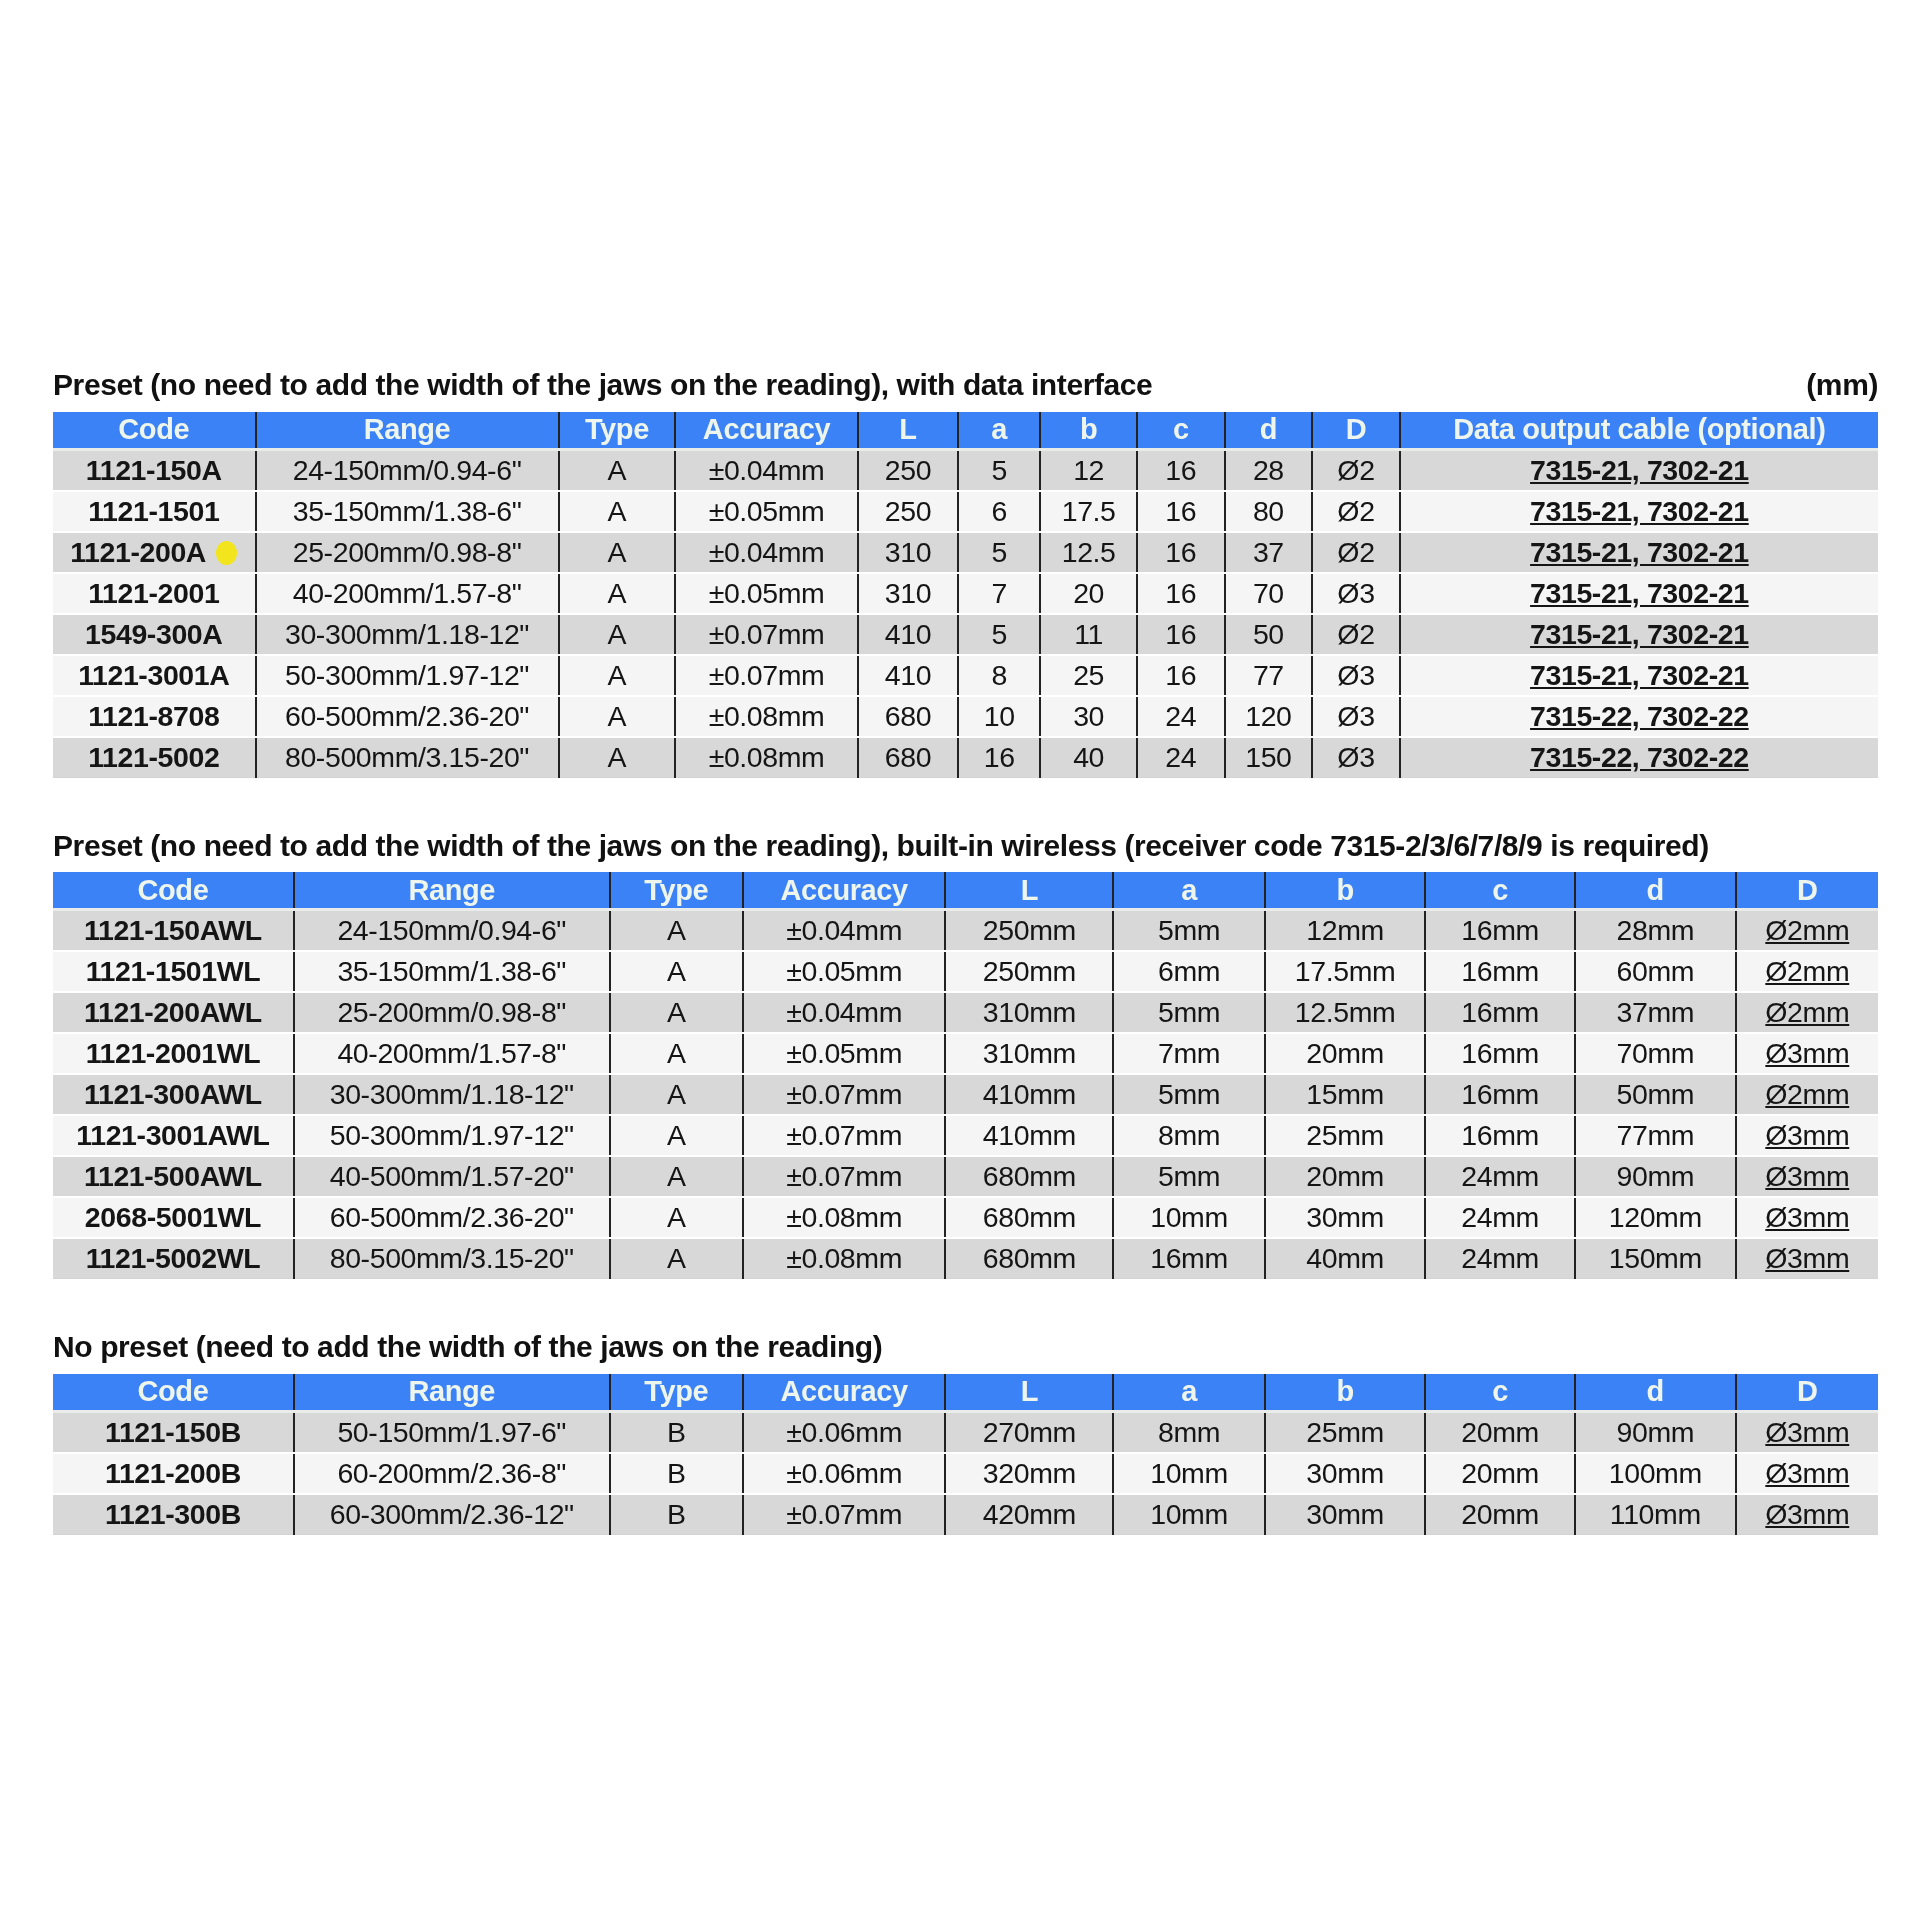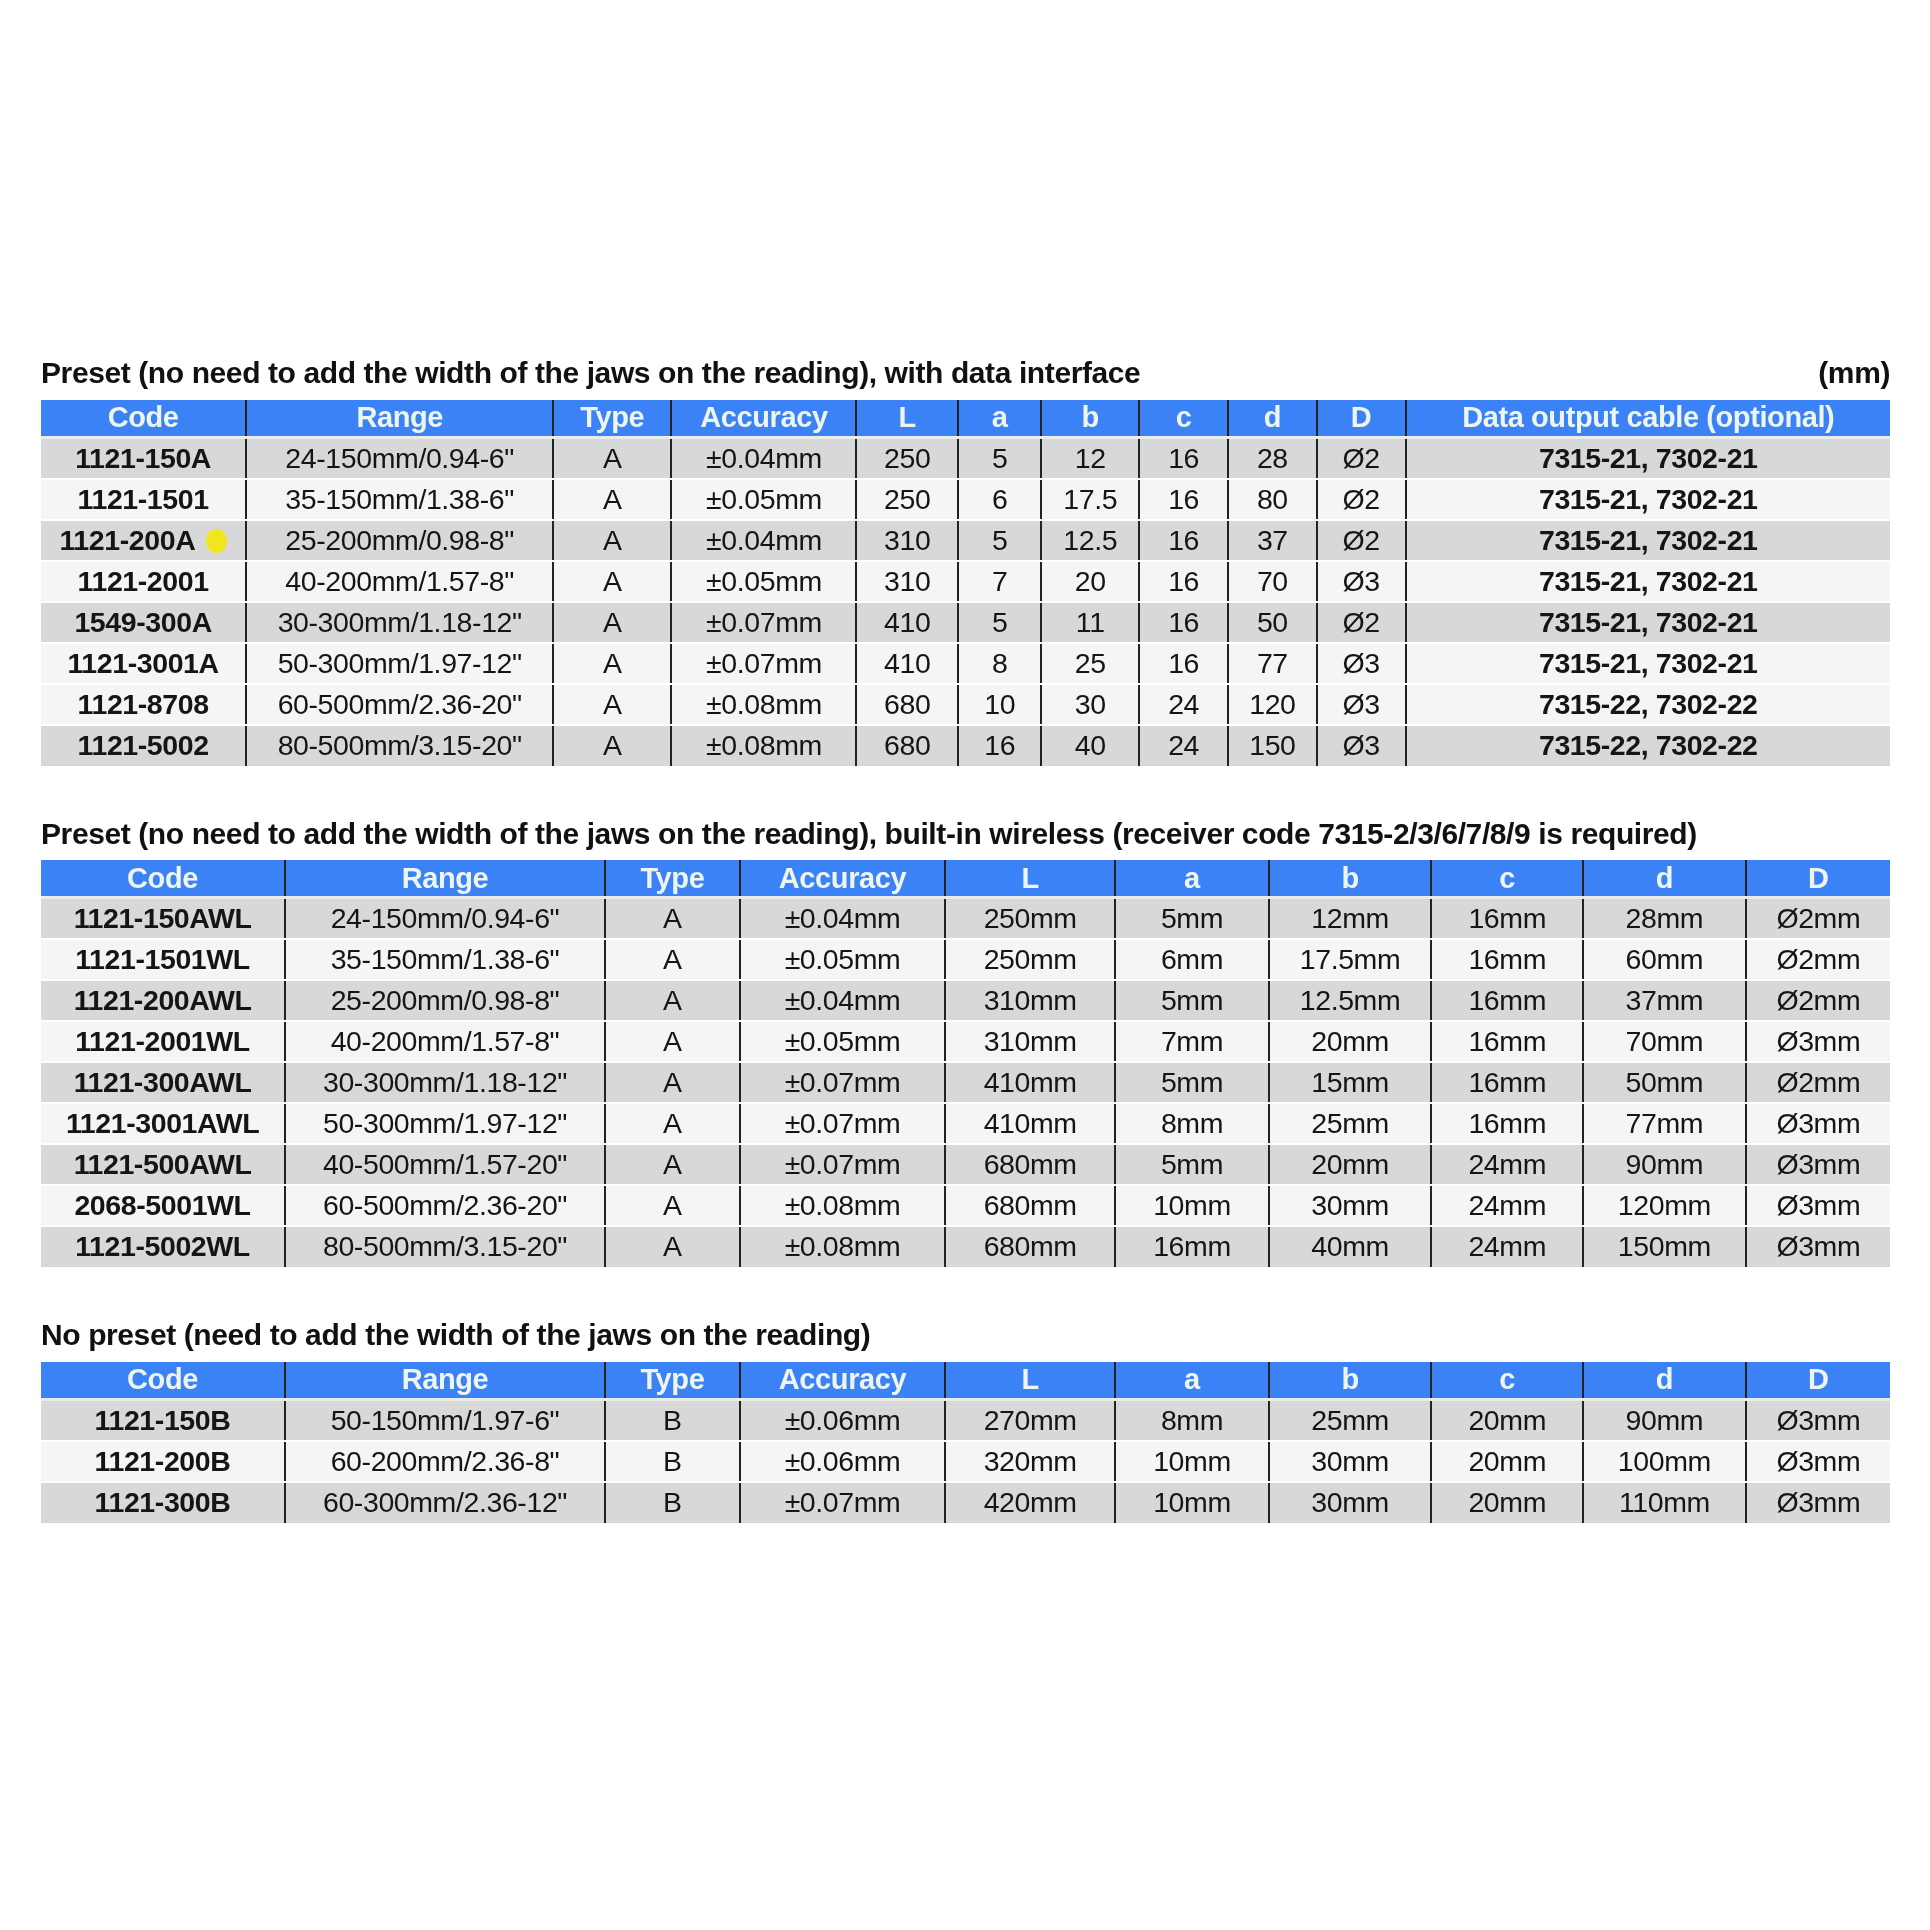--- a/index.html
+++ b/index.html
@@ -13,21 +13,21 @@
     height: 1931px;
     overflow: hidden;
     position: relative;
   }
   .content {
     position: absolute;
     left: 41px;
     right: 41px;
     top: 0;
   }
-  .section { margin: 0; }
+  .section { margin: 12px; }
   .section.first { padding-top: 355px; }
   .section.gap { margin-top: 50px; }
 
   .title-row {
     display: flex;
     justify-content: space-between;
     align-items: flex-end;
     margin: 0 0 8.6px 0;
   }
   .section-title, .unit-label {
@@ -62,21 +62,21 @@
     color: #151515;
     height: 39px;
     text-align: center;
     letter-spacing: -0.4px;
     border-right: 2.6px solid #222222;
     border-bottom: 2.6px solid #ffffff;
     padding: 0 3.5px;
     white-space: nowrap;
     overflow: hidden;
   }
-  table.spec td:last-child { border-right: none; }
+  table.spec td:last-child { border-right: none; text-decoration: underline; }
   table.spec tr.gray td  { background: #d8d8d8; }
   table.spec tr.light td { background: #f5f5f5; }
   table.spec tbody tr:last-child td { border-bottom: 1.7px solid #d4d4d4; }
   table.spec td.code { font-weight: bold; }
   table.spec.t-cable td:last-child { font-weight: bold; }
 
   .dot {
     display: inline-block;
     width: 21px;
     height: 24px;

